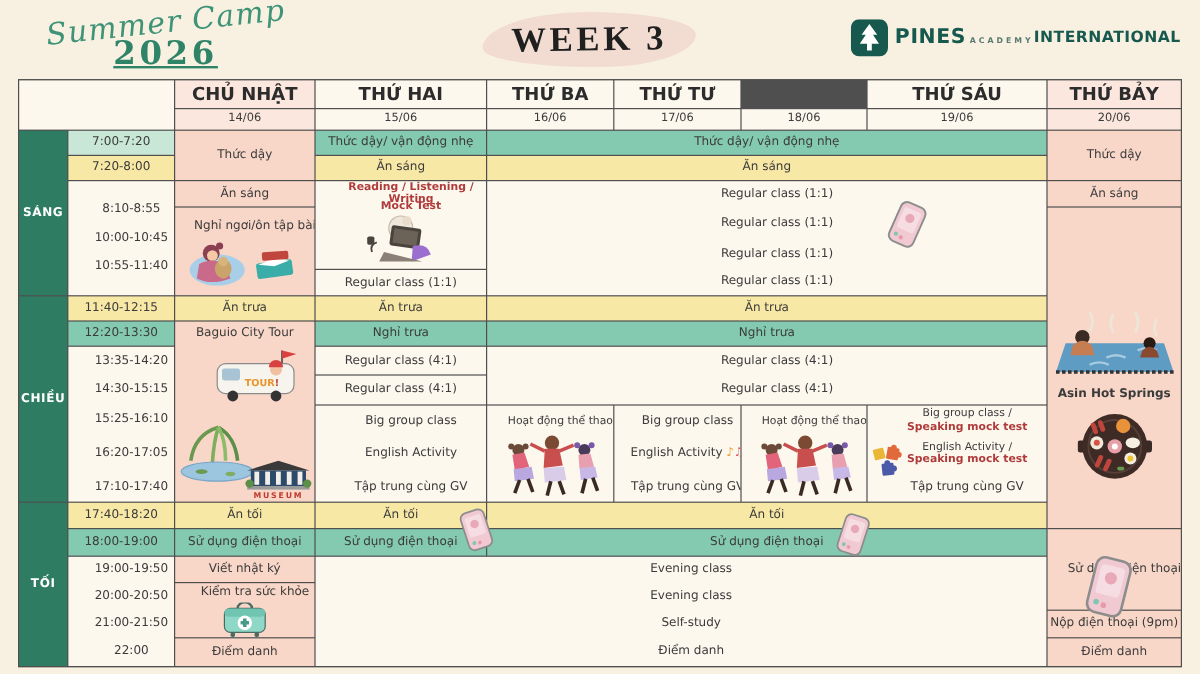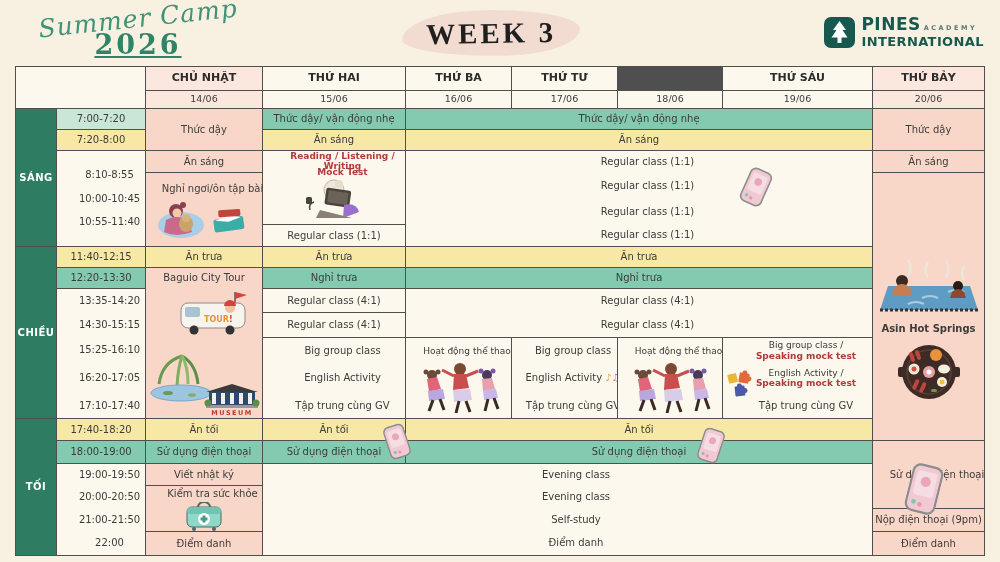--- a/index.html
+++ b/index.html
@@ -6,39 +6,39 @@
   body{width:1000px;height:562px;background:#f8f1e2;font-family:"DejaVu Sans","Liberation Sans",sans-serif;position:relative;overflow:hidden;}
   .page{position:absolute;inset:0;}
 
   
   .logo-left{position:absolute;left:28px;top:4px;width:220px;text-align:center;}
   .logo-script{font-family:"DejaVu Serif",serif;font-style:italic;font-size:25px;color:#3f9377;transform:rotate(-6deg);display:inline-block;letter-spacing:1px;}
   .logo-year{font-family:"DejaVu Serif",serif;font-weight:bold;font-size:27px;color:#2f8468;letter-spacing:3px;margin-top:-4px;text-decoration:underline;}
   .week-badge{position:absolute;left:402px;top:10px;width:178px;height:46px;background:#f2dcd2;border-radius:46% 54% 42% 58% / 62% 44% 56% 38%;display:flex;align-items:center;justify-content:center;transform:rotate(-1deg);}
   .week-badge span{font-family:"Liberation Serif",serif;font-weight:bold;font-size:29px;color:#1f1f1f;letter-spacing:3px;}
   .brand{position:absolute;right:16px;top:16px;display:flex;align-items:center;gap:6px;}
-  .brand-text{display:flex;flex-direction:column;line-height:1;}
+  .brand-text{display:flex;flex-direction:row;line-height:1;}
   .brand-row{display:flex;align-items:baseline;gap:3px;}
   .brand-name{font-size:17px;font-weight:bold;color:#17594e;letter-spacing:0.5px;}
   .brand-academy{font-size:6.5px;color:#5a7a72;letter-spacing:2.5px;font-weight:bold;}
   .brand-intl{font-size:13px;font-weight:bold;color:#17594e;letter-spacing:0.4px;margin-top:2px;}
 
   
   .schedule{position:absolute;left:15px;top:66px;width:970px;height:490px;box-sizing:border-box;
     display:grid;gap:1px;background:#4f4f4f;border:1px solid #4f4f4f;
     grid-template-columns:40px 88px 116px 142px 105px 105px 104px 149px 111px;
     grid-template-rows:23px 17px 20px 20px 21px 25px 25px 21px 20px 20px 23px 24px 25px 29px 24px 21px 22px 21px 22px 22px 23px;}
   .cell{position:relative;display:flex;align-items:center;justify-content:center;text-align:center;
     font-size:10px;color:#3b3b3b;overflow:hidden;line-height:1.15;}
   .col{flex-direction:column;}
   .cream{background:#fdf8ee;}   .pink{background:#f9d7c8;}
   .pinkhdr{background:#fbe7dd;} .teal{background:#84cab1;}
   .mint{background:#c9e7d7;text-align:center;}    .yellow{background:#f8e8a6;}
   .green{background:#2e7d63;color:#fff;font-weight:bold;font-size:10px;letter-spacing:0.5px;}
-  .dayhdr{font-weight:bold;font-size:11px;color:#2c2c2c;}
+  .dayhdr{font-weight:bold;font-size:15px;color:#2c2c2c;}
   .datehdr{font-size:9.5px;}
   .bold{font-weight:bold;}
   .red{color:#b03b3b;font-weight:bold;}
   .ln{display:flex;align-items:center;justify-content:center;width:100%;flex-shrink:0;padding-left:17px;}
   .small{font-size:9px;}
   .phone-abs{position:absolute;z-index:5;}
 
   svg{display:block;}
   .mus{font-size:10px;margin-left:3px;}
   .mus .n1{color:#e8a030;} .mus .n2{color:#d95f5f;}

